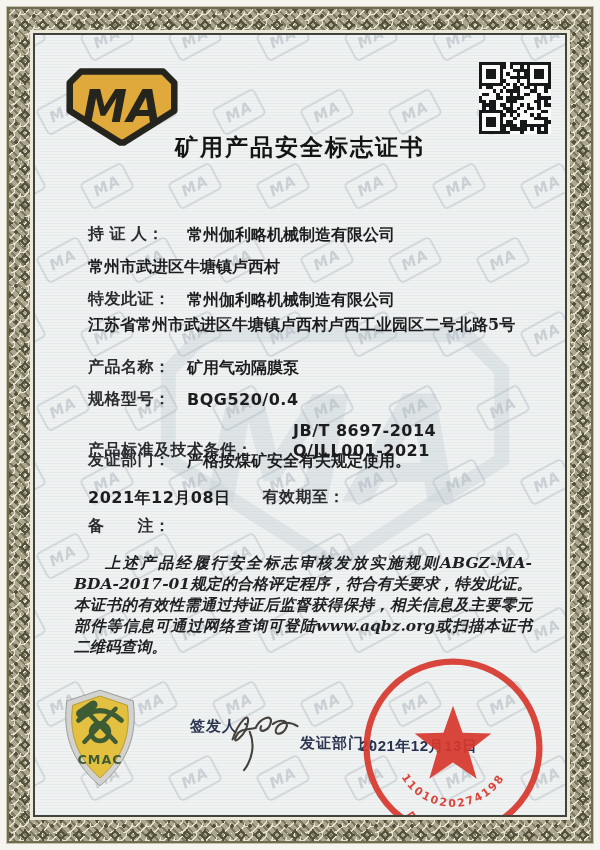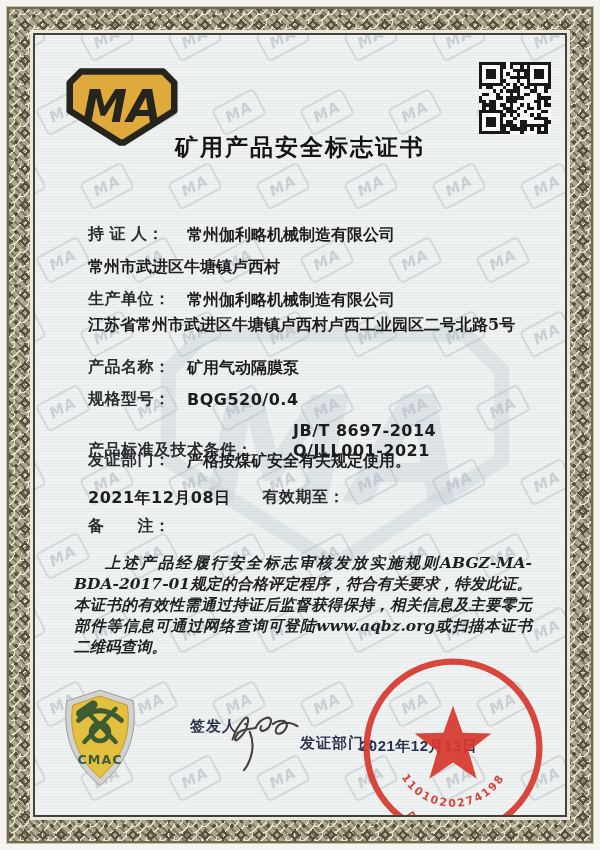--- a/index.html
+++ b/index.html
@@ -593,21 +593,21 @@
 
     <div class="rows">
       <div class="row" style="top:189px">
         <span class="flabel">持 证 人：</span>
         <span class="fvalue cjk">常州伽利略机械制造有限公司</span>
       </div>
       <div class="row" style="top:222px">
         <span class="fvalue cjk">常州市武进区牛塘镇卢西村</span>
       </div>
       <div class="row" style="top:254px">
-        <span class="flabel">生产单位：</span>
+        <span class="flabel">特发此证：</span>
         <span class="fvalue cjk">常州伽利略机械制造有限公司</span>
       </div>
       <div class="row" style="top:280px">
         <span class="fvalue cjk">江苏省常州市武进区牛塘镇卢西村卢西工业园区二号北路5号</span>
       </div>
       <div class="row" style="top:322px">
         <span class="flabel">产品名称：</span>
         <span class="fvalue cjk">矿用气动隔膜泵</span>
       </div>
       <div class="row" style="top:354px">

